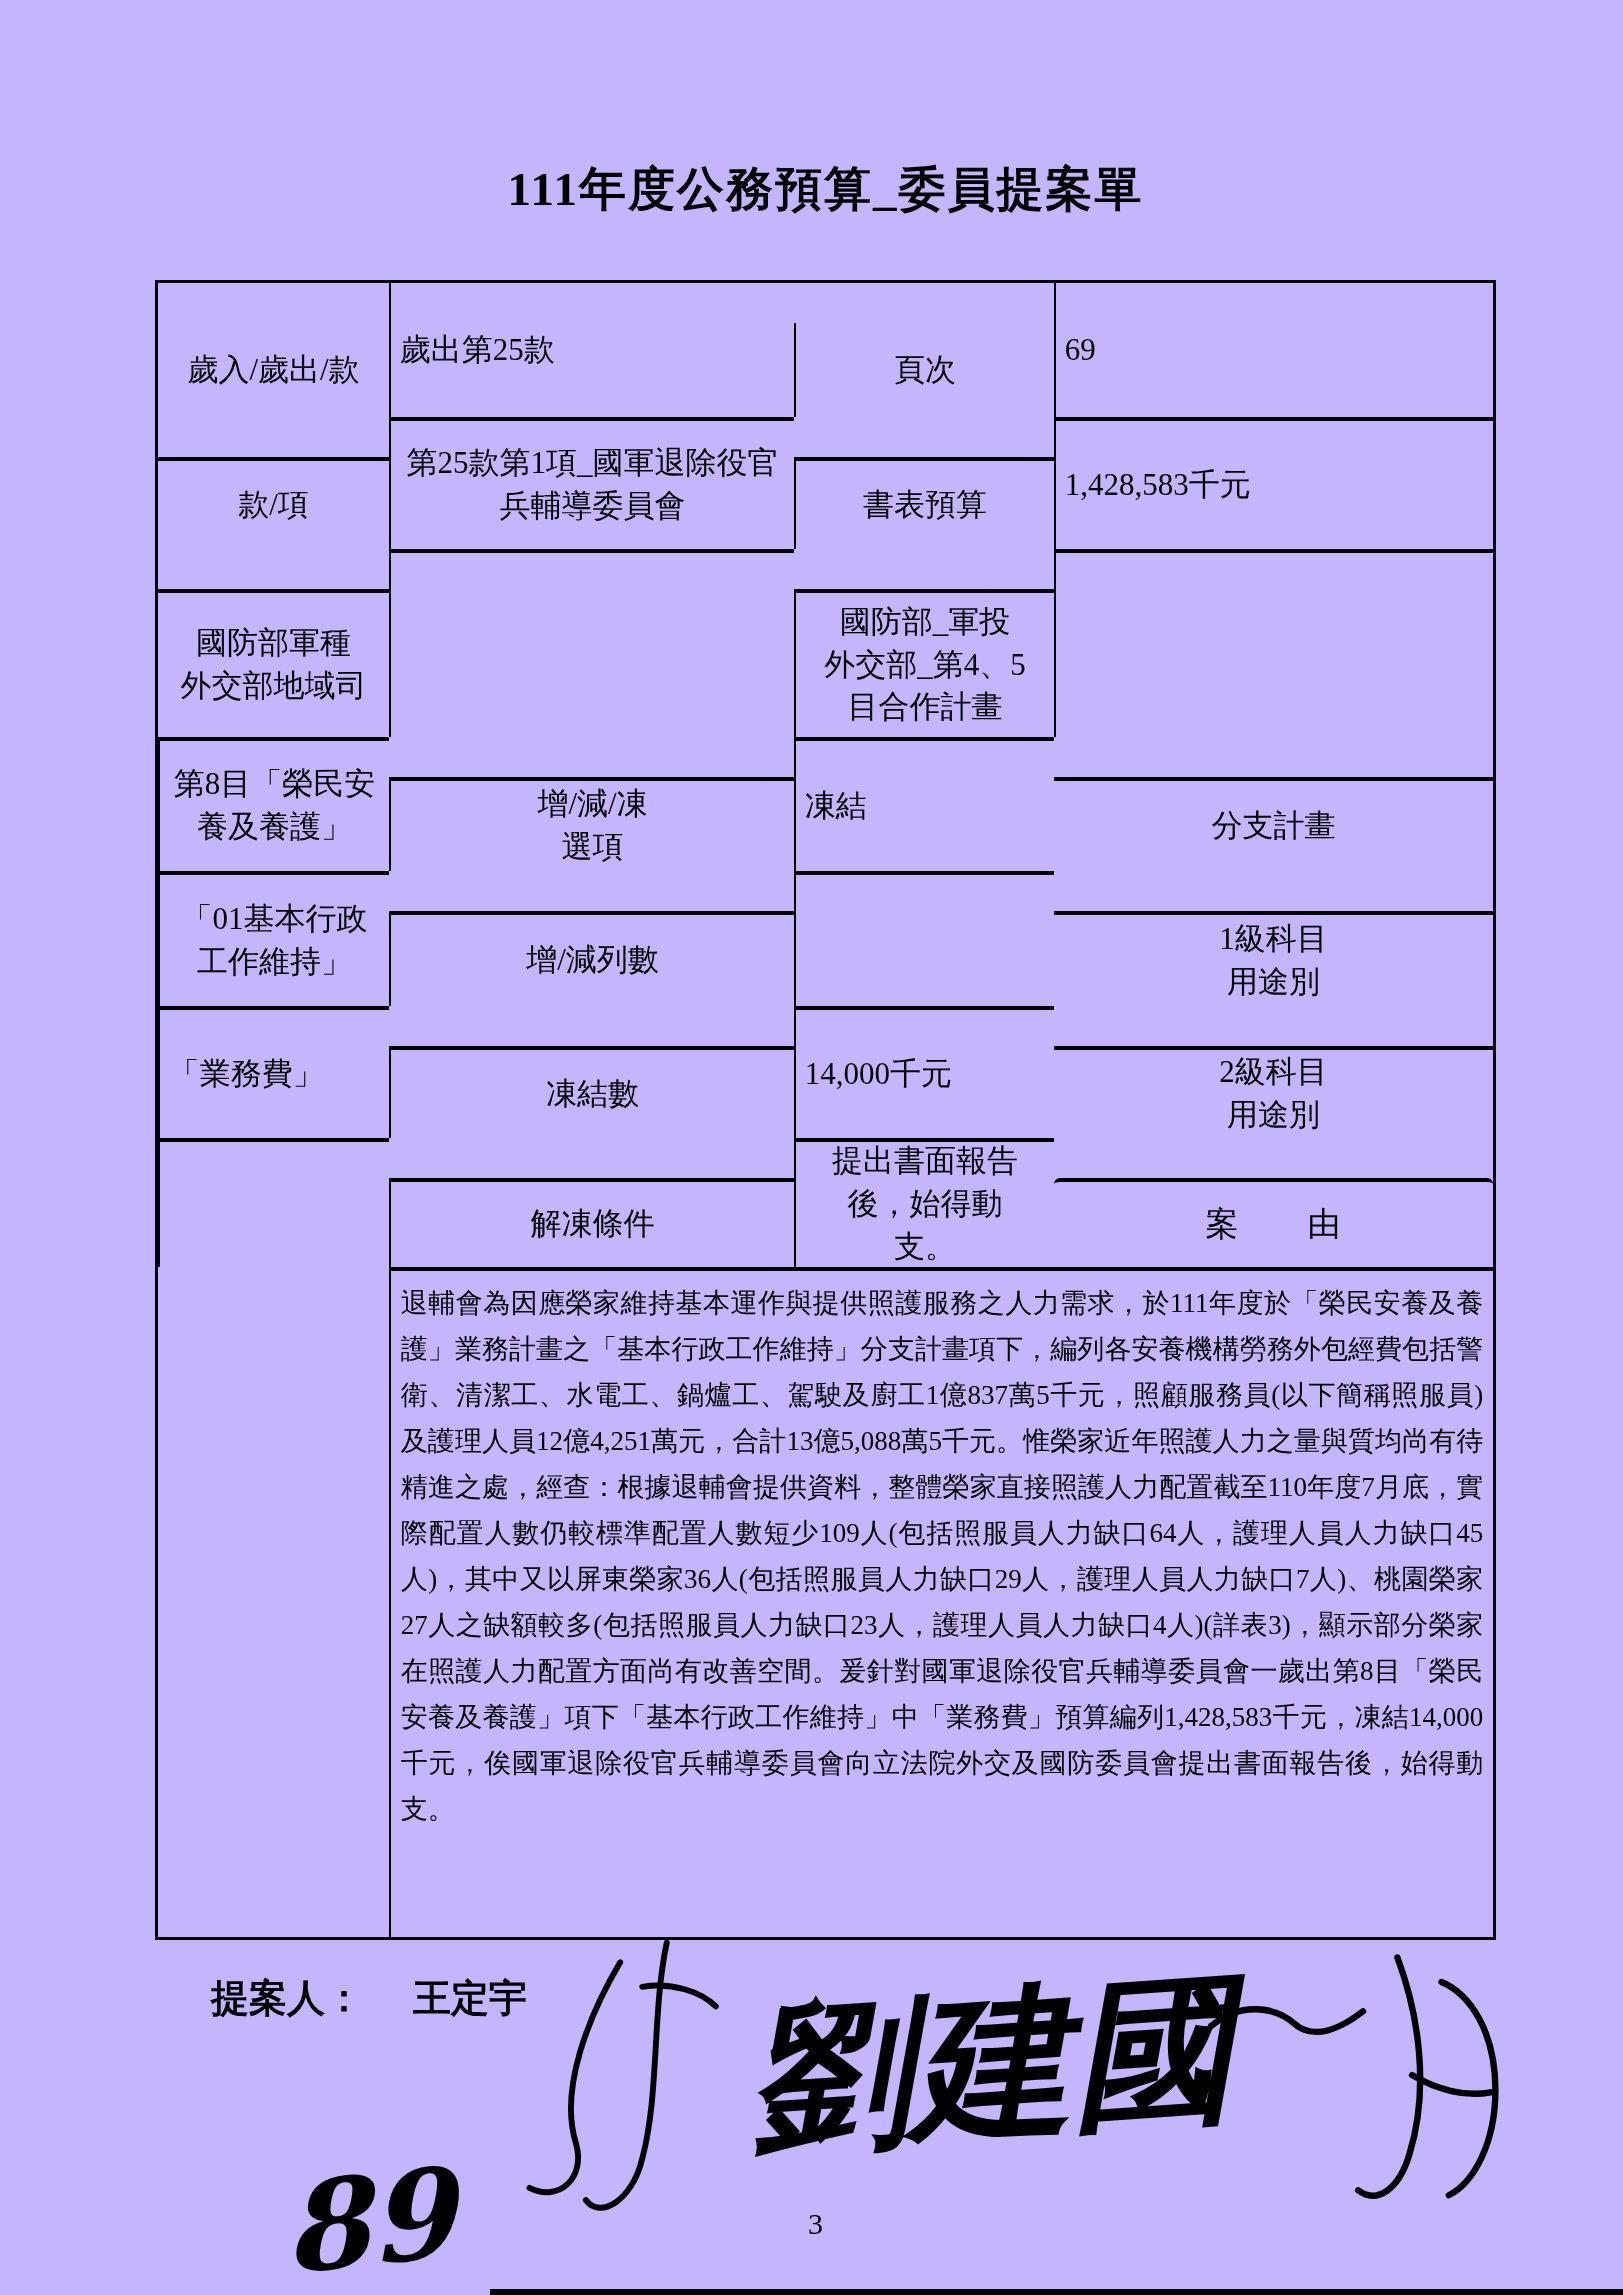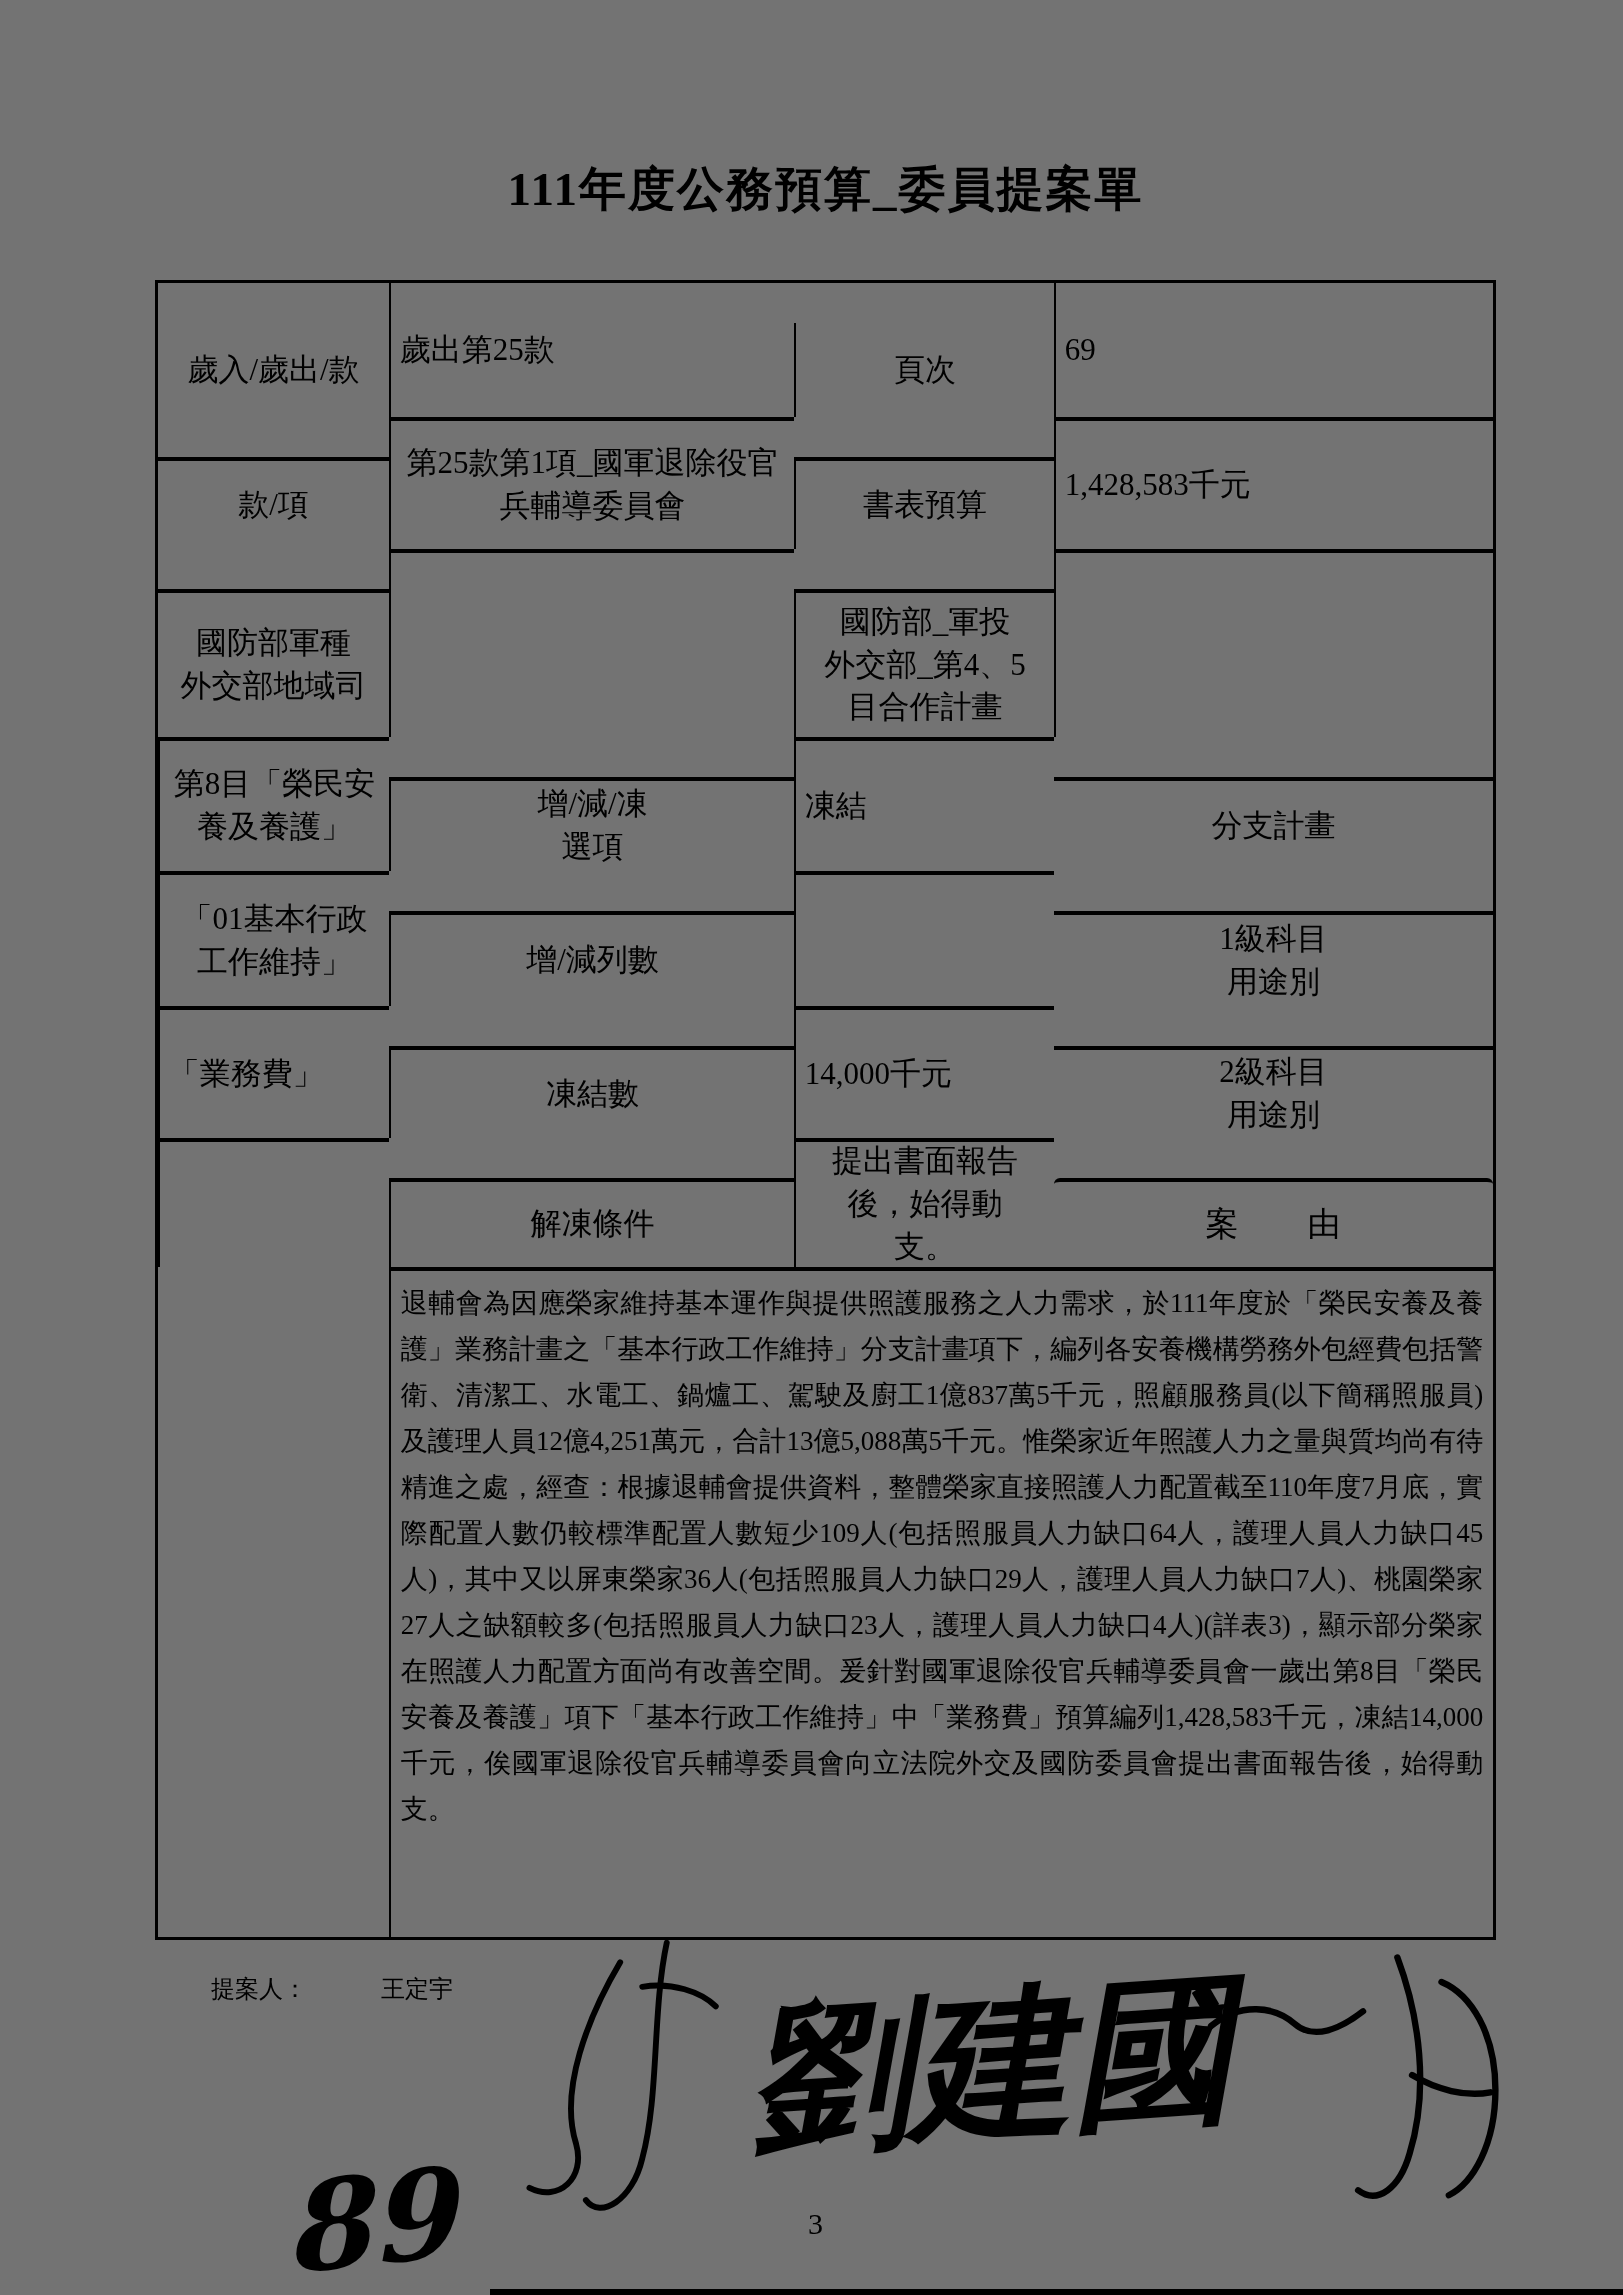--- a/index.html
+++ b/index.html
@@ -1,17 +1,17 @@
 <!DOCTYPE html>
 <html style="font-size:7.8px"><head>
 <meta charset="utf-8">
 <style>
   html,body { margin:0; padding:0; background:#e8e8e8; }
   .page {
-    position:relative; width:1624px; height:2295px; background:#737373;
+    position:relative; width:1624px; height:2295px; background:#c4b5fd;
     font-family:"Liberation Serif","DejaVu Serif",serif; color:#000;
     overflow:hidden;
   }
   .doc-title {
     position:absolute; left:155px; top:158px; width:1341px;
     text-align:center; font-size:47px; font-weight:600; letter-spacing:2px;
     white-space:nowrap;
   }
   .budget-table {
     position:absolute; left:155px; top:280px; width:1341px; height:1660px;
@@ -29,22 +29,22 @@
   .bt { border-top:4.4px solid #000; }
   .lab { justify-content:center; text-align:center;margin-top:40px; }
   .val { justify-content:flex-start; text-align:center; padding:2.9px 8.8px; }
   .case-lab { font-size:33px; letter-spacing:1px;border-radius:6px; }
   .case-cell {
     grid-column:2 / 5; align-items:flex-start;
     padding:8.8px 9.8px 4.9px 9.8px; font-size:27px; line-height:46px;
     text-align:justify; white-space:normal;
   }
   .footer-line {
-    position:absolute; left:211px; top:1973px; font-size:24px;
-    display:flex; gap:74px; white-space:nowrap;
+    position:absolute; left:211px; top:1973px; font-size:38px;
+    display:flex; gap:50px; white-space:nowrap;font-weight:bold;
   }
   .sig-svg { position:absolute; left:495px; top:1928px; }
   .hand-89 {
     position:absolute; left:294px; top:2148px; font-size:123px;
     font-style:italic; font-weight:bold; transform:rotate(-6deg) skewX(-6deg);
     font-family:"DejaVu Serif","Liberation Serif",serif;
   }
   .page-num {
     position:absolute; left:808px; top:2207px; font-size:30px;
   }

